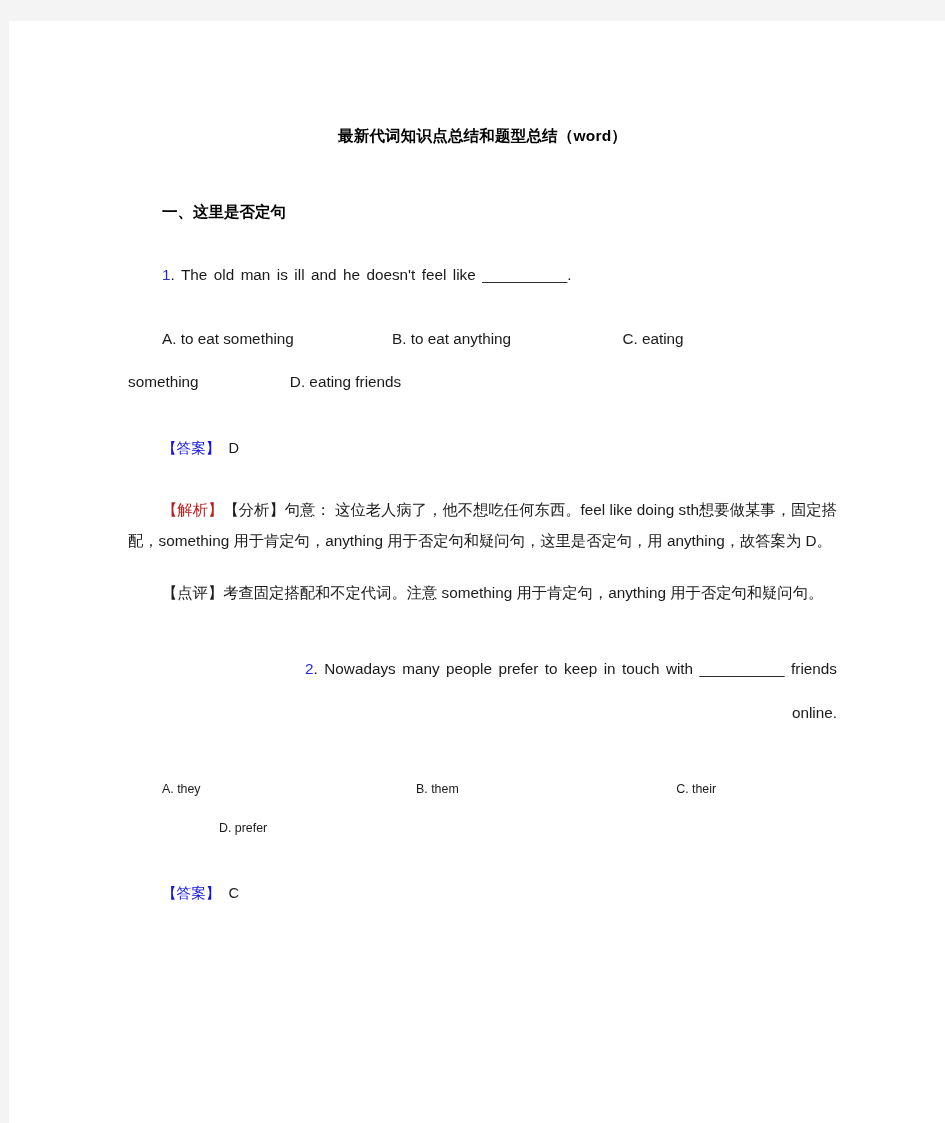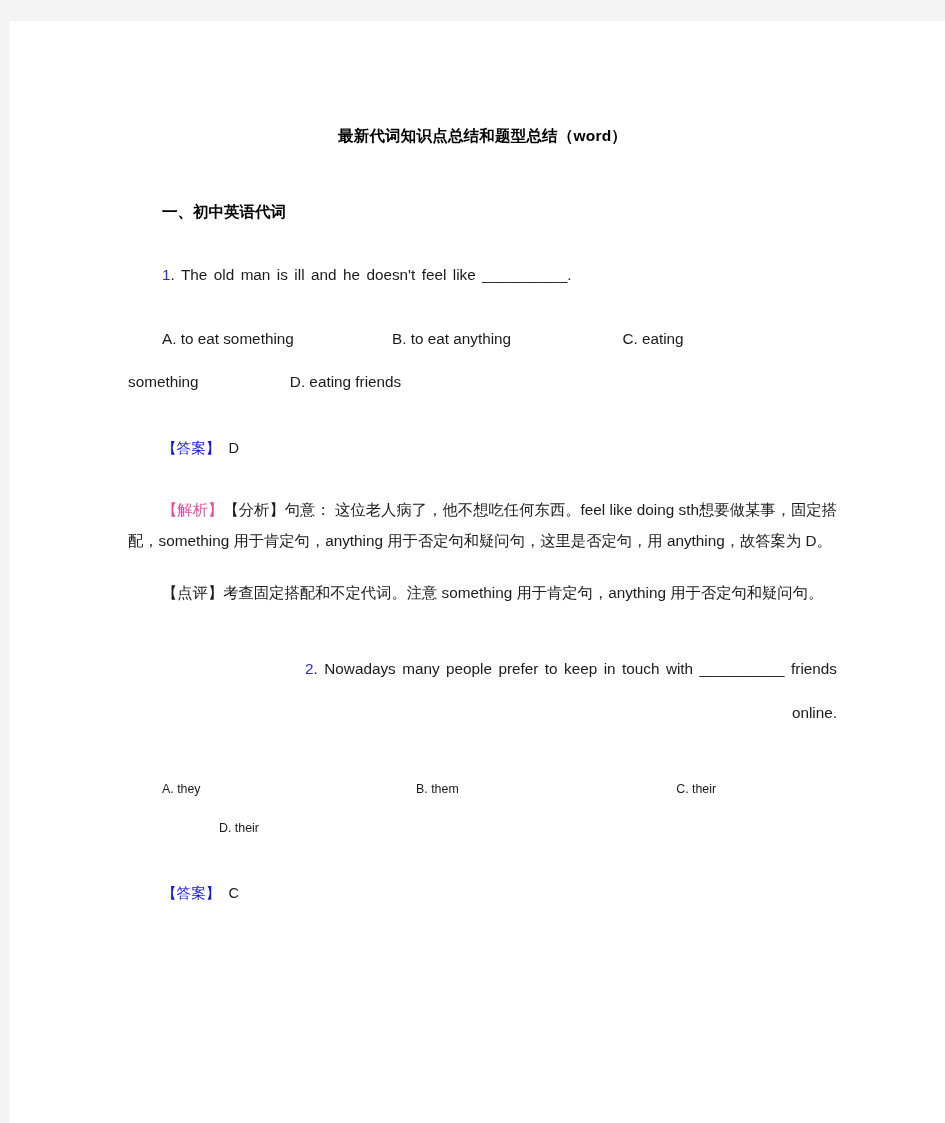--- a/index.html
+++ b/index.html
@@ -125,41 +125,41 @@
   .answer .val { color: #1a1a1a; margin-left: 8px; }
 
   .explain {
     font-size: 15.3px;
     color: #1a1a1a;
     line-height: 2.0;
     padding-top: 35px;
     text-indent: 34px;
     text-align: justify;
   }
-  .explain .tag-blue { color: #ec4899; }
+  .explain .tag-blue { color: #b91c1c; }
   .explain .tag-dark { color: #1a1a1a; }
 
   .comment {
     font-size: 15.3px;
     color: #1a1a1a;
     line-height: 2.0;
     padding-top: 22px;
     text-indent: 34px;
     text-align: justify;
   }
 </style>
 </head>
 <body>
 
 <div class="page">
   <div class="content">
 
     <div class="doc-title">最新代词知识点总结和题型总结（word）</div>
 
-    <div class="section-heading">一、初中英语代词</div>
+    <div class="section-heading">一、这里是否定句</div>
 
     <div class="q-stem">
       <span class="qnum">1</span><span>.</span>
       <span>The old man is ill and he doesn't feel like</span>
       <span class="blank">__________</span><span>.</span>
     </div>
 
     <div class="q-options-wide">
       <span class="opt-row1">
         <span class="opt-a">A. to    eat    something</span>
@@ -192,21 +192,21 @@
       <span class="wrapline">online.</span>
     </div>
 
     <div class="q-options-small">
       <span class="row1">
         <span>A. they</span>
         <span class="small-b">B. them</span>
         <span class="small-c">C. their</span>
       </span>
       <span class="row2">
-        <span class="small-d">D. their</span>
+        <span class="small-d">D. prefer</span>
       </span>
     </div>
 
     <div class="answer">
       <span class="tag">【答案】</span><span class="val">C</span>
     </div>
 
   </div>
 </div>
 

